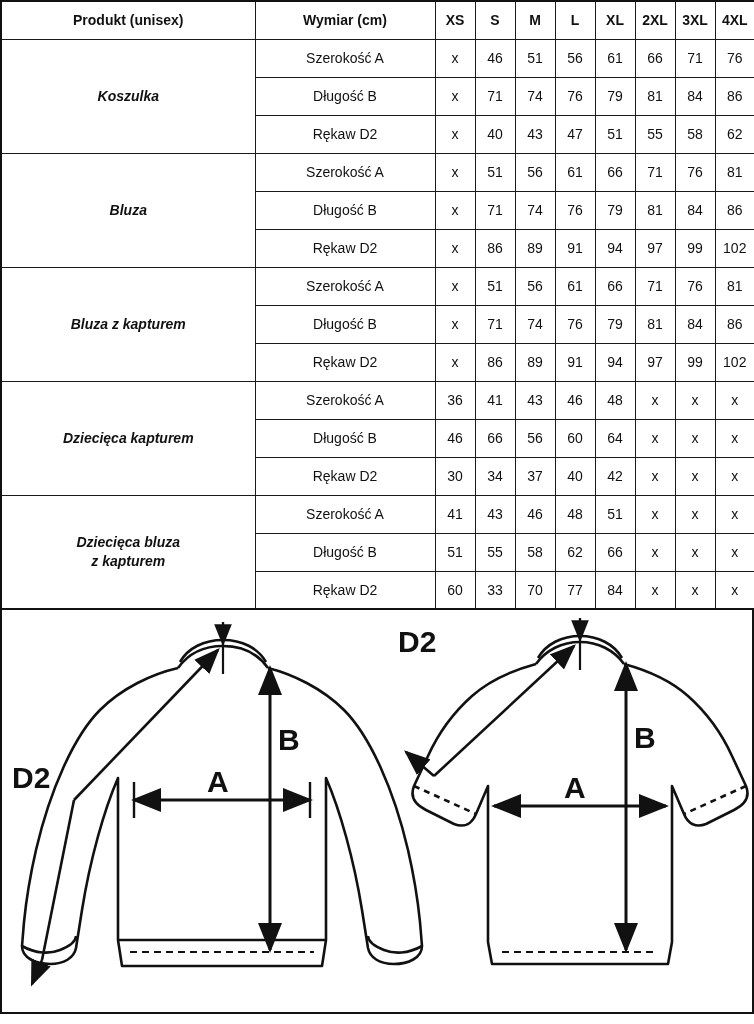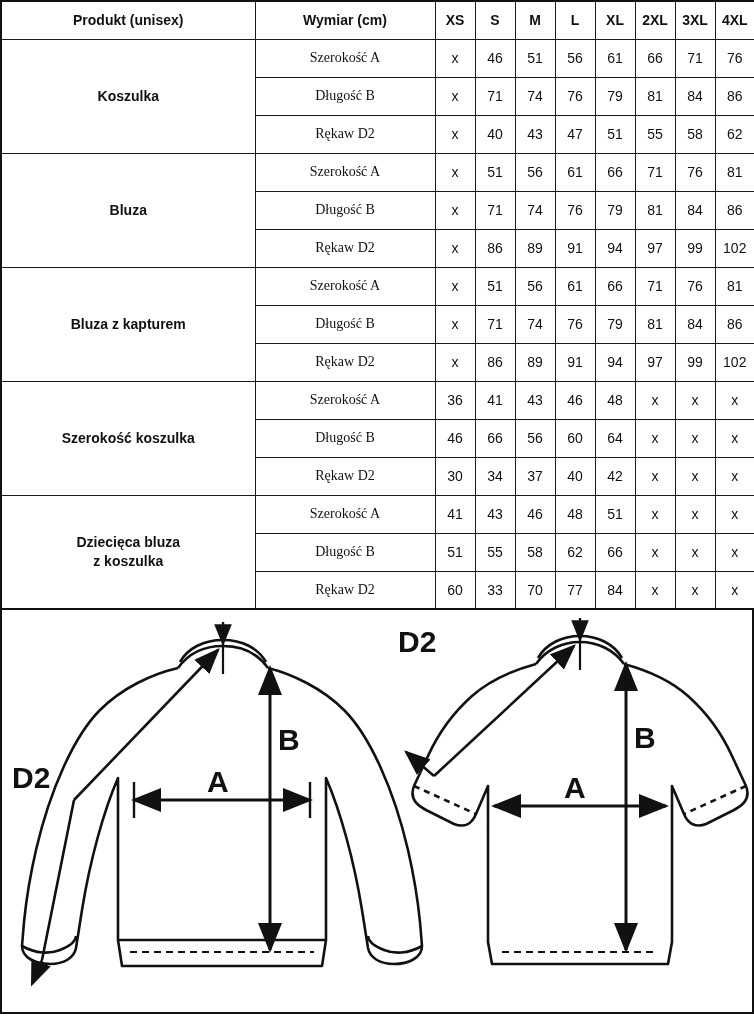--- a/index.html
+++ b/index.html
@@ -30,22 +30,23 @@
     font-weight: bold;
     height: 44px;
   }
   th.col-product { width: 254px; font-size: 19px; }
   th.col-dim { width: 180px; font-size: 19px; margin-top: 12px; }
   th.col-size { width: 40px; font-size: 14px; margin-left: 36px; }
   td.product-name {
     font-size: 15px;
     font-weight: bold;
     line-height: 1.35;
-  }
-  td.dim-name { font-size: 14.5px; font-weight: normal; font-family: Liberation Serif, serif; }
+    font-style: italic;
+  }
+  td.dim-name { font-size: 14.5px; font-weight: normal; }
   td.val { font-size: 14.5px; }
 
   
   table.size-table { border: 2px solid #111; }
 
   .diagram {
     position: relative;
     width: 754px;
     height: 404px;
     border: 2px solid #111;
@@ -180,21 +181,21 @@
         <td class="val">86</td>
         <td class="val">89</td>
         <td class="val">91</td>
         <td class="val">94</td>
         <td class="val">97</td>
         <td class="val">99</td>
         <td class="val">102</td>
       </tr>
 
       <tr>
-        <td class="product-name" rowspan="3">Szerokość koszulka</td>
+        <td class="product-name" rowspan="3">Dziecięca kapturem</td>
         <td class="dim-name">Szerokość A</td>
         <td class="val">36</td>
         <td class="val">41</td>
         <td class="val">43</td>
         <td class="val">46</td>
         <td class="val">48</td>
         <td class="val">x</td>
         <td class="val">x</td>
         <td class="val">x</td>
       </tr>
@@ -217,21 +218,21 @@
         <td class="val">40</td>
         <td class="val">42</td>
         <td class="val">x</td>
         <td class="val">x</td>
         <td class="val">x</td>
       </tr>
 
       <tr>
         <td class="product-name" rowspan="3">
           <span style="white-space: pre-line;">Dziecięca bluza
-z koszulka</span>
+z kapturem</span>
         </td>
         <td class="dim-name">Szerokość A</td>
         <td class="val">41</td>
         <td class="val">43</td>
         <td class="val">46</td>
         <td class="val">48</td>
         <td class="val">51</td>
         <td class="val">x</td>
         <td class="val">x</td>
         <td class="val">x</td>

